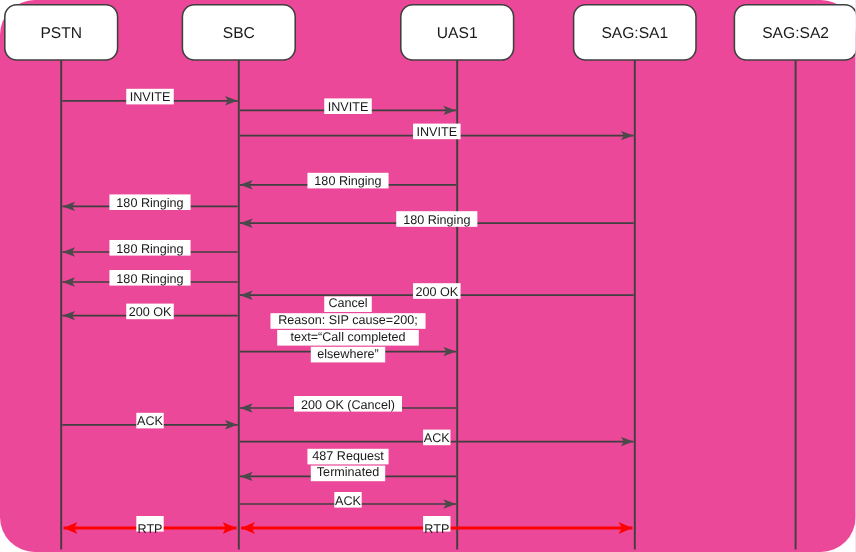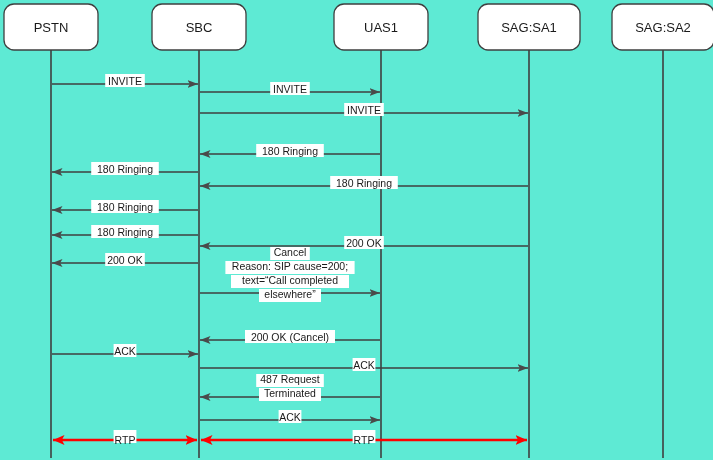--- a/index.html
+++ b/index.html
@@ -10,21 +10,22 @@
   body {
     width: 713px;
     height: 460px;
     font-family: "Liberation Sans", sans-serif;
     overflow: hidden;
   }
   #diagram-root {
     position: relative;
     width: 713px;
     height: 460px;
-    background: #5eead4;
+    background: #ec4899;
+    border-radius: 29px;
   }
   svg#seq-svg {
     position: absolute;
     left: 0;
     top: 0;
     width: 713px;
     height: 460px;
     display: block;
   }
   .lifeline-title {

